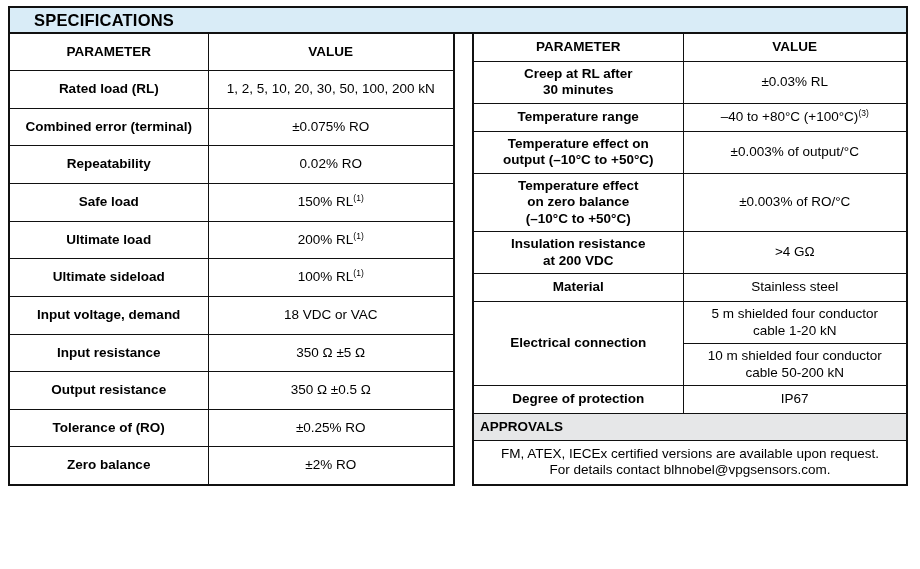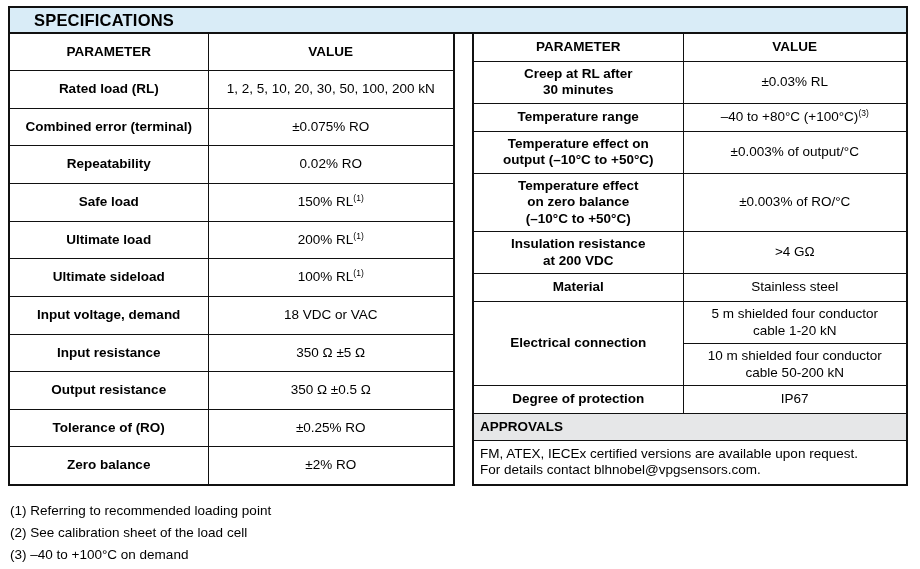--- a/index.html
+++ b/index.html
@@ -65,21 +65,21 @@
     vertical-align: super;
     line-height: 0;
   }
   td.approvals-title {
     background: var(--approvals-bg);
     font-weight: bold;
     text-align: left;
     height: 27px;
   }
   td.approvals-text {
-    text-align: left;
+    text-align: center;
     white-space: pre-line;
     height: 44px;
     margin-top: 9px;
   }
   .footnotes {
     margin-top: 14px;
     padding-left: 2px;
     font-size: 13.5px;
     line-height: 22px;
   }
@@ -210,19 +210,14 @@
       </tr>
       <tr>
         <td class="approvals-text" colspan="2">FM, ATEX, IECEx certified versions are available upon request.
 For details contact blhnobel@vpgsensors.com.</td>
       </tr>
     </tbody>
       </table>
 
   </div>
 
-  <div class="footnotes">
-    <div>(1) Referring to recommended loading point</div>
-    <div>(2) See calibration sheet of the load cell</div>
-    <div>(3) –40 to +100°C on demand</div>
-  </div>
 
 </div>
 
 </body></html>

